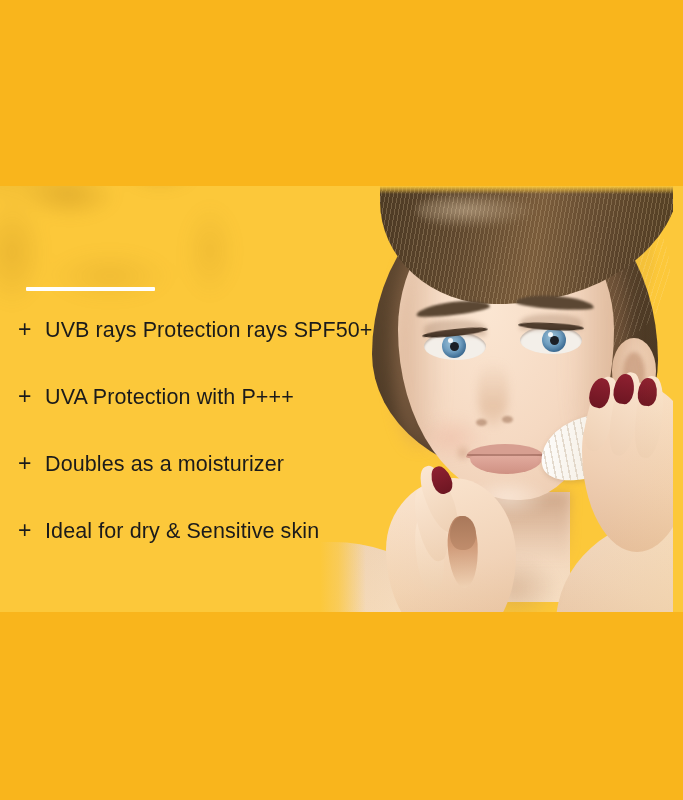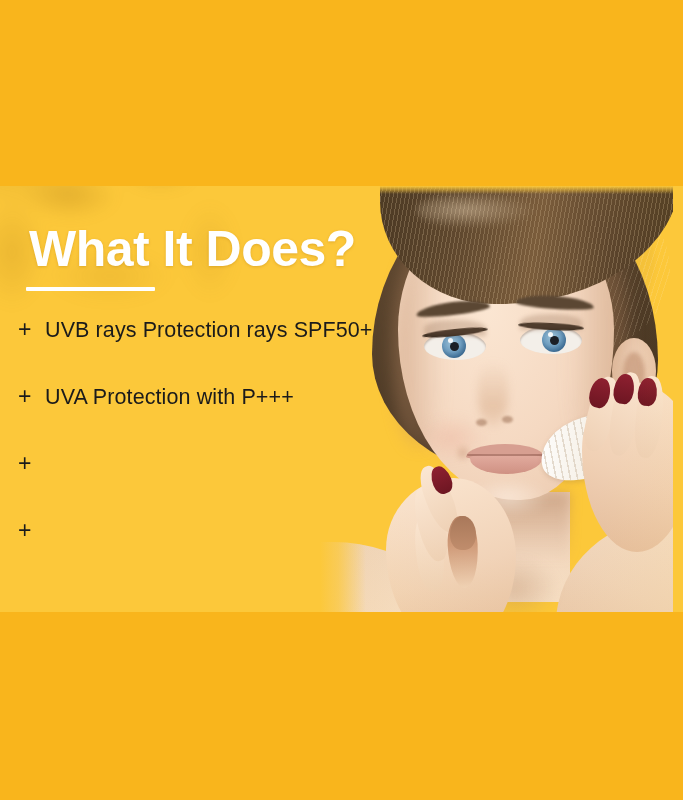--- a/index.html
+++ b/index.html
@@ -397,33 +397,34 @@
     <div class="ph lf lf1"></div>
     <div class="ph ln1"></div>
     <div class="ph thumb"></div>
     <div class="ph thumb-nail"></div>
 
     <div class="ph photo-soft"></div>
     <div class="ph photo-fade-t"></div>
     <div class="ph photo-fade-l"></div>
   </div>
 
-  <div class="headline">What It Does?</div>
   <div class="headline-rule"></div>
 
   <div class="feature-list">
     <div class="feature-row">
       <span class="feature-plus">+</span>
       <span>UVB rays Protection rays SPF50+</span>
     </div>
     <div class="feature-row">
       <span class="feature-plus">+</span>
       <span>UVA Protection with P+++</span>
     </div>
     <div class="feature-row">
       <span class="feature-plus">+</span>
+      <span>Doubles as a moisturizer</span>
     </div>
     <div class="feature-row">
       <span class="feature-plus">+</span>
+      <span>Ideal for dry &amp; Sensitive skin</span>
     </div>
   </div>
 
 </div>
 
 </body></html>

